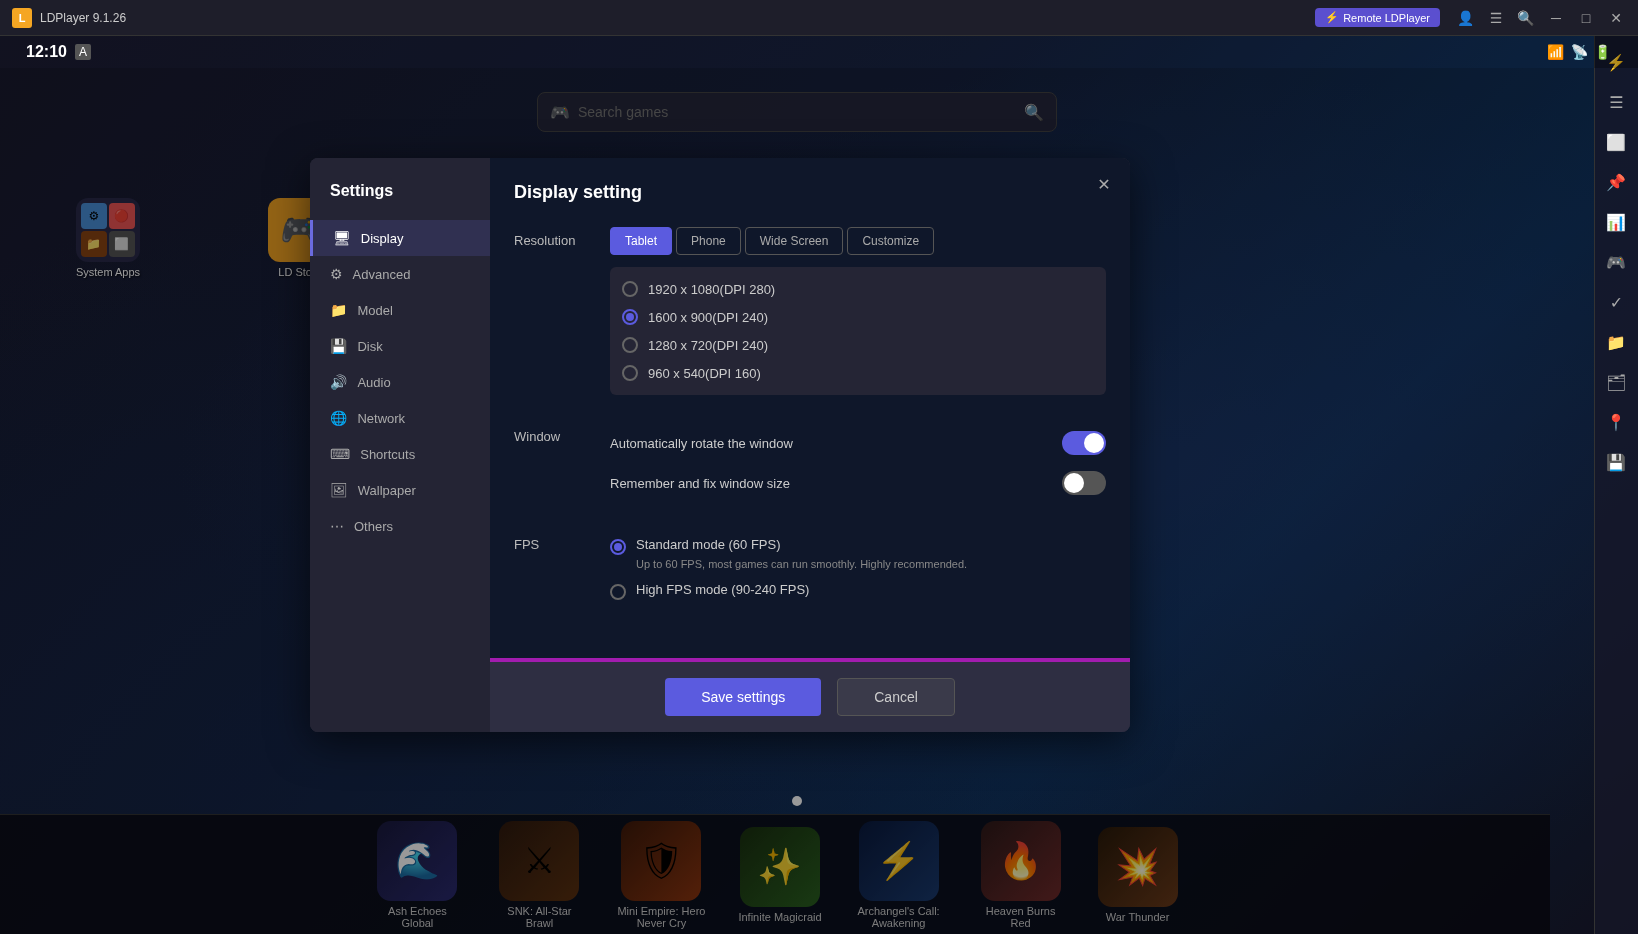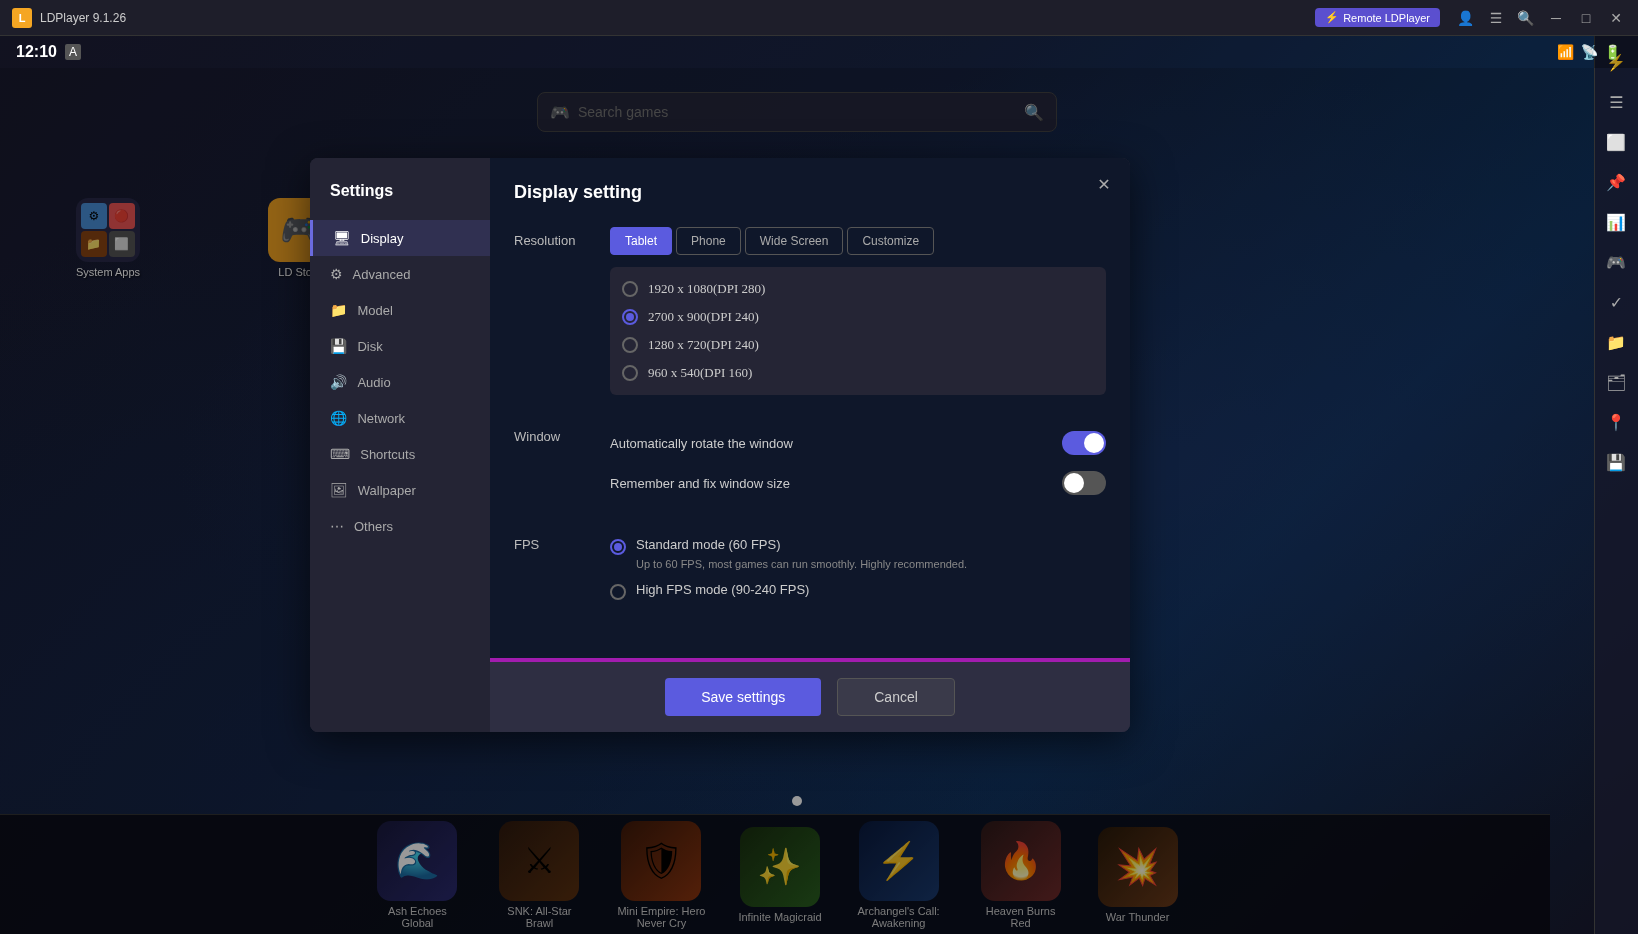--- a/index.html
+++ b/index.html
@@ -97,21 +97,21 @@
     }
 
     
     .statusbar {
       position: absolute;
       top: 36px; left: 0; right: 0;
       height: 32px;
       background: rgba(0,0,0,0.3);
       display: flex;
       align-items: center;
-      padding: 0 16px;
+      padding: 0 26px;
       z-index: 99;
     }
     .status-time {
       color: #fff;
       font-size: 16px;
       font-weight: bold;
     }
     .status-icon {
       margin-left: 8px;
       color: #fff;
@@ -414,21 +414,20 @@
       background: #5b5bdf;
       border-color: #5b5bdf;
       color: #fff;
     }
 
     
     .radio-group {
       background: #252535;
       border-radius: 6px;
       padding: 8px 12px;
-      font-family: Liberation Serif, serif;
     }
     .radio-item {
       display: flex;
       align-items: center;
       gap: 10px;
       padding: 6px 0;
       cursor: pointer;
     }
     .radio-circle {
       width: 16px;
@@ -663,21 +662,21 @@
               <button class="res-tab">Wide Screen</button>
               <button class="res-tab">Customize</button>
             </div>
             <div class="radio-group">
               <div class="radio-item">
                 <div class="radio-circle"></div>
                 <span class="radio-text">1920 x 1080(DPI 280)</span>
               </div>
               <div class="radio-item">
                 <div class="radio-circle selected"></div>
-                <span class="radio-text">2700 x 900(DPI 240)</span>
+                <span class="radio-text">1600 x 900(DPI 240)</span>
               </div>
               <div class="radio-item">
                 <div class="radio-circle"></div>
                 <span class="radio-text">1280 x 720(DPI 240)</span>
               </div>
               <div class="radio-item">
                 <div class="radio-circle"></div>
                 <span class="radio-text">960 x 540(DPI 160)</span>
               </div>
             </div>

